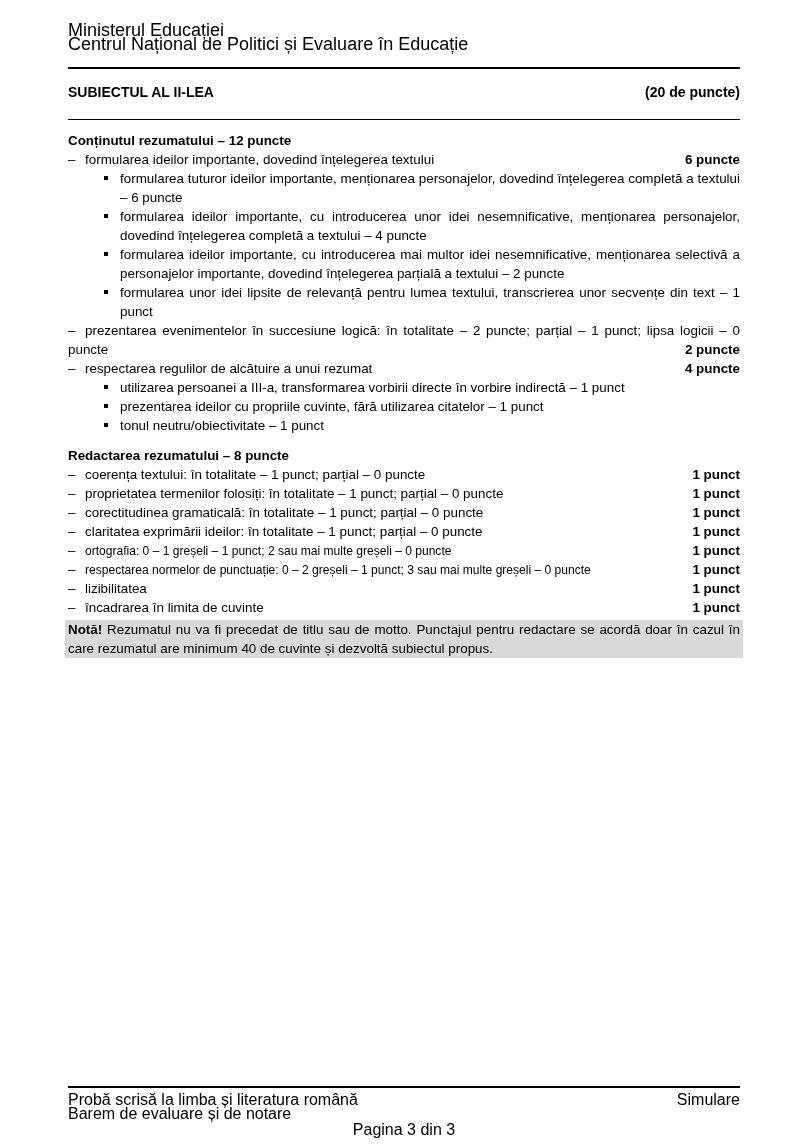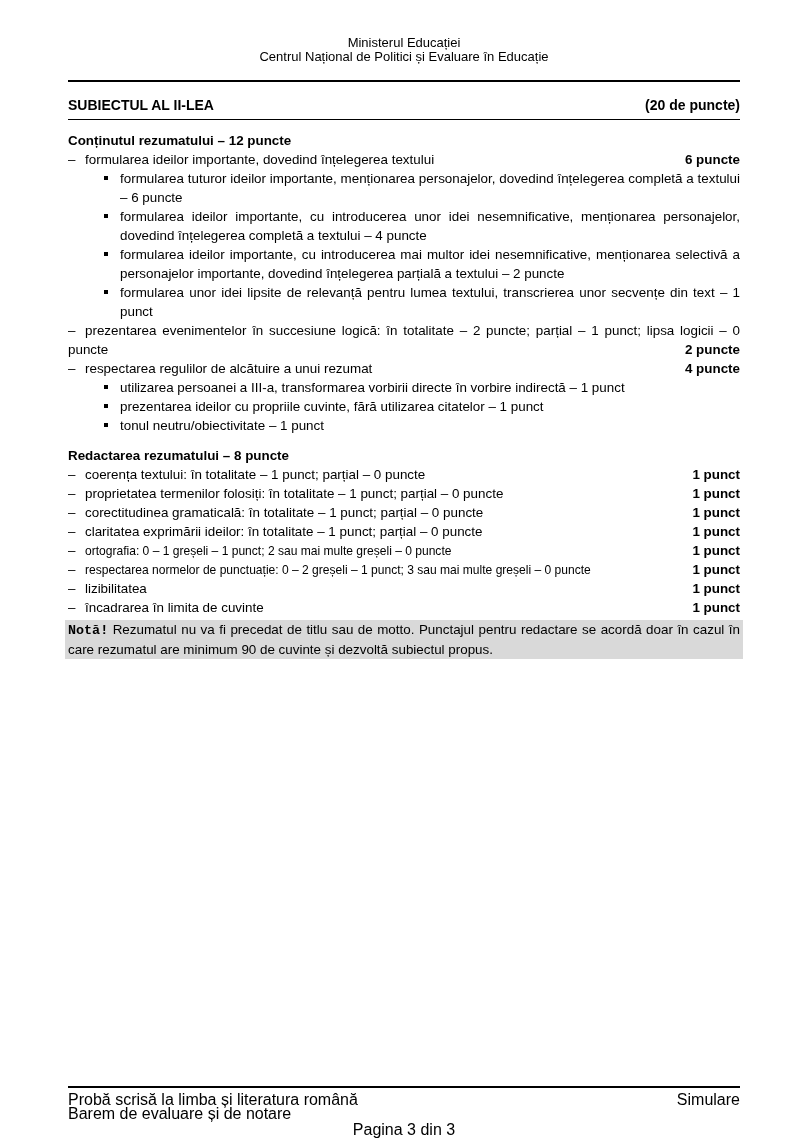--- a/index.html
+++ b/index.html
@@ -2,40 +2,40 @@
 <html><head>
 <meta charset="utf-8">
 <style>
   html,body{margin:0;padding:0;background:#fff;}
   .page{
     position:relative;width:800px;height:1146px;background:#fff;color:#000;
     font-family:"Liberation Sans","DejaVu Sans",sans-serif;
     font-size:13.4px;line-height:19px;overflow:hidden;
   }
   .content{margin:0 60px 0 68px;}
-  .doc-header{padding-top:36px;text-align:center;font-size:13px;line-height:14px;}
+  .doc-header{padding-top:23px;text-align:left;font-size:18px;line-height:14px;}
   .top-rule{height:2px;background:#000;margin-top:16px;}
   .subject-row{
     display:flex;justify-content:space-between;align-items:flex-end;
     font-weight:bold;font-size:14px;margin-top:14px;
-    border-bottom:1.5px solid #000;padding-bottom:4px;
+    border-bottom:1.5px solid #000;padding-bottom:17px;
   }
   .section-heading{font-weight:bold;margin-top:11px;}
   .rubric-section + .rubric-section{margin-top:3px;}
   .dash-item{position:relative;text-align:justify;}
   .dash{display:inline-block;width:17px;}
   .dash-text{}
   .condensed{display:inline-block;transform:scaleX(0.9);transform-origin:0 60%;white-space:nowrap;}
   .points{position:absolute;right:0;bottom:0;font-weight:bold;}
   .bullet-item{position:relative;padding-left:52px;text-align:justify;}
   .square{position:absolute;left:36px;top:7px;width:4px;height:4px;background:#000;}
   .note{
     background:#d9d9d9;margin:3px -3px 0 -3px;padding:0 3px;text-align:justify;
   }
-  .note-label{font-weight:bold;font-family:Liberation Mono, monospace;}
+  .note-label{font-weight:bold;}
   .footer{position:absolute;left:68px;right:60px;top:1086px;font-size:16px;line-height:14px;}
   .footer-rule{height:1.5px;background:#000;margin-bottom:5px;}
   .footer-row{display:flex;justify-content:space-between;align-items:flex-start;}
   .footer-page{text-align:center;margin-top:2px;}
 </style>
 </head>
 <body>
 
 <div class="page">
   <div class="content">
@@ -74,21 +74,21 @@
           <div class="dash-item"><span class="dash">–</span><span class="dash-text">claritatea exprimării ideilor: în totalitate – 1 punct; parțial – 0 puncte</span><span class="points">1 punct</span></div>
           <div class="dash-item"><span class="dash">–</span><span class="dash-text condensed">ortografia: 0 – 1 greșeli – 1 punct; 2 sau mai multe greșeli – 0 puncte</span><span class="points">1 punct</span></div>
           <div class="dash-item"><span class="dash">–</span><span class="dash-text condensed">respectarea normelor de punctuație: 0 – 2 greșeli – 1 punct; 3 sau mai multe greșeli – 0 puncte</span><span class="points">1 punct</span></div>
           <div class="dash-item"><span class="dash">–</span><span class="dash-text">lizibilitatea</span><span class="points">1 punct</span></div>
           <div class="dash-item"><span class="dash">–</span><span class="dash-text">încadrarea în limita de cuvinte</span><span class="points">1 punct</span></div>
         </section>
       </div>
 
     <div class="note">
       <span class="note-label">Notă!</span>
-      <span>Rezumatul nu va fi precedat de titlu sau de motto. Punctajul pentru redactare se acordă doar în cazul în care rezumatul are minimum 90 de cuvinte și dezvoltă subiectul propus.</span>
+      <span>Rezumatul nu va fi precedat de titlu sau de motto. Punctajul pentru redactare se acordă doar în cazul în care rezumatul are minimum 40 de cuvinte și dezvoltă subiectul propus.</span>
     </div>
 
   </div>
 
   <div class="footer">
     <div class="footer-rule"></div>
     <div class="footer-row">
       <div>
         <div>Probă scrisă la limba și literatura română</div>
         <div>Barem de evaluare și de notare</div>

